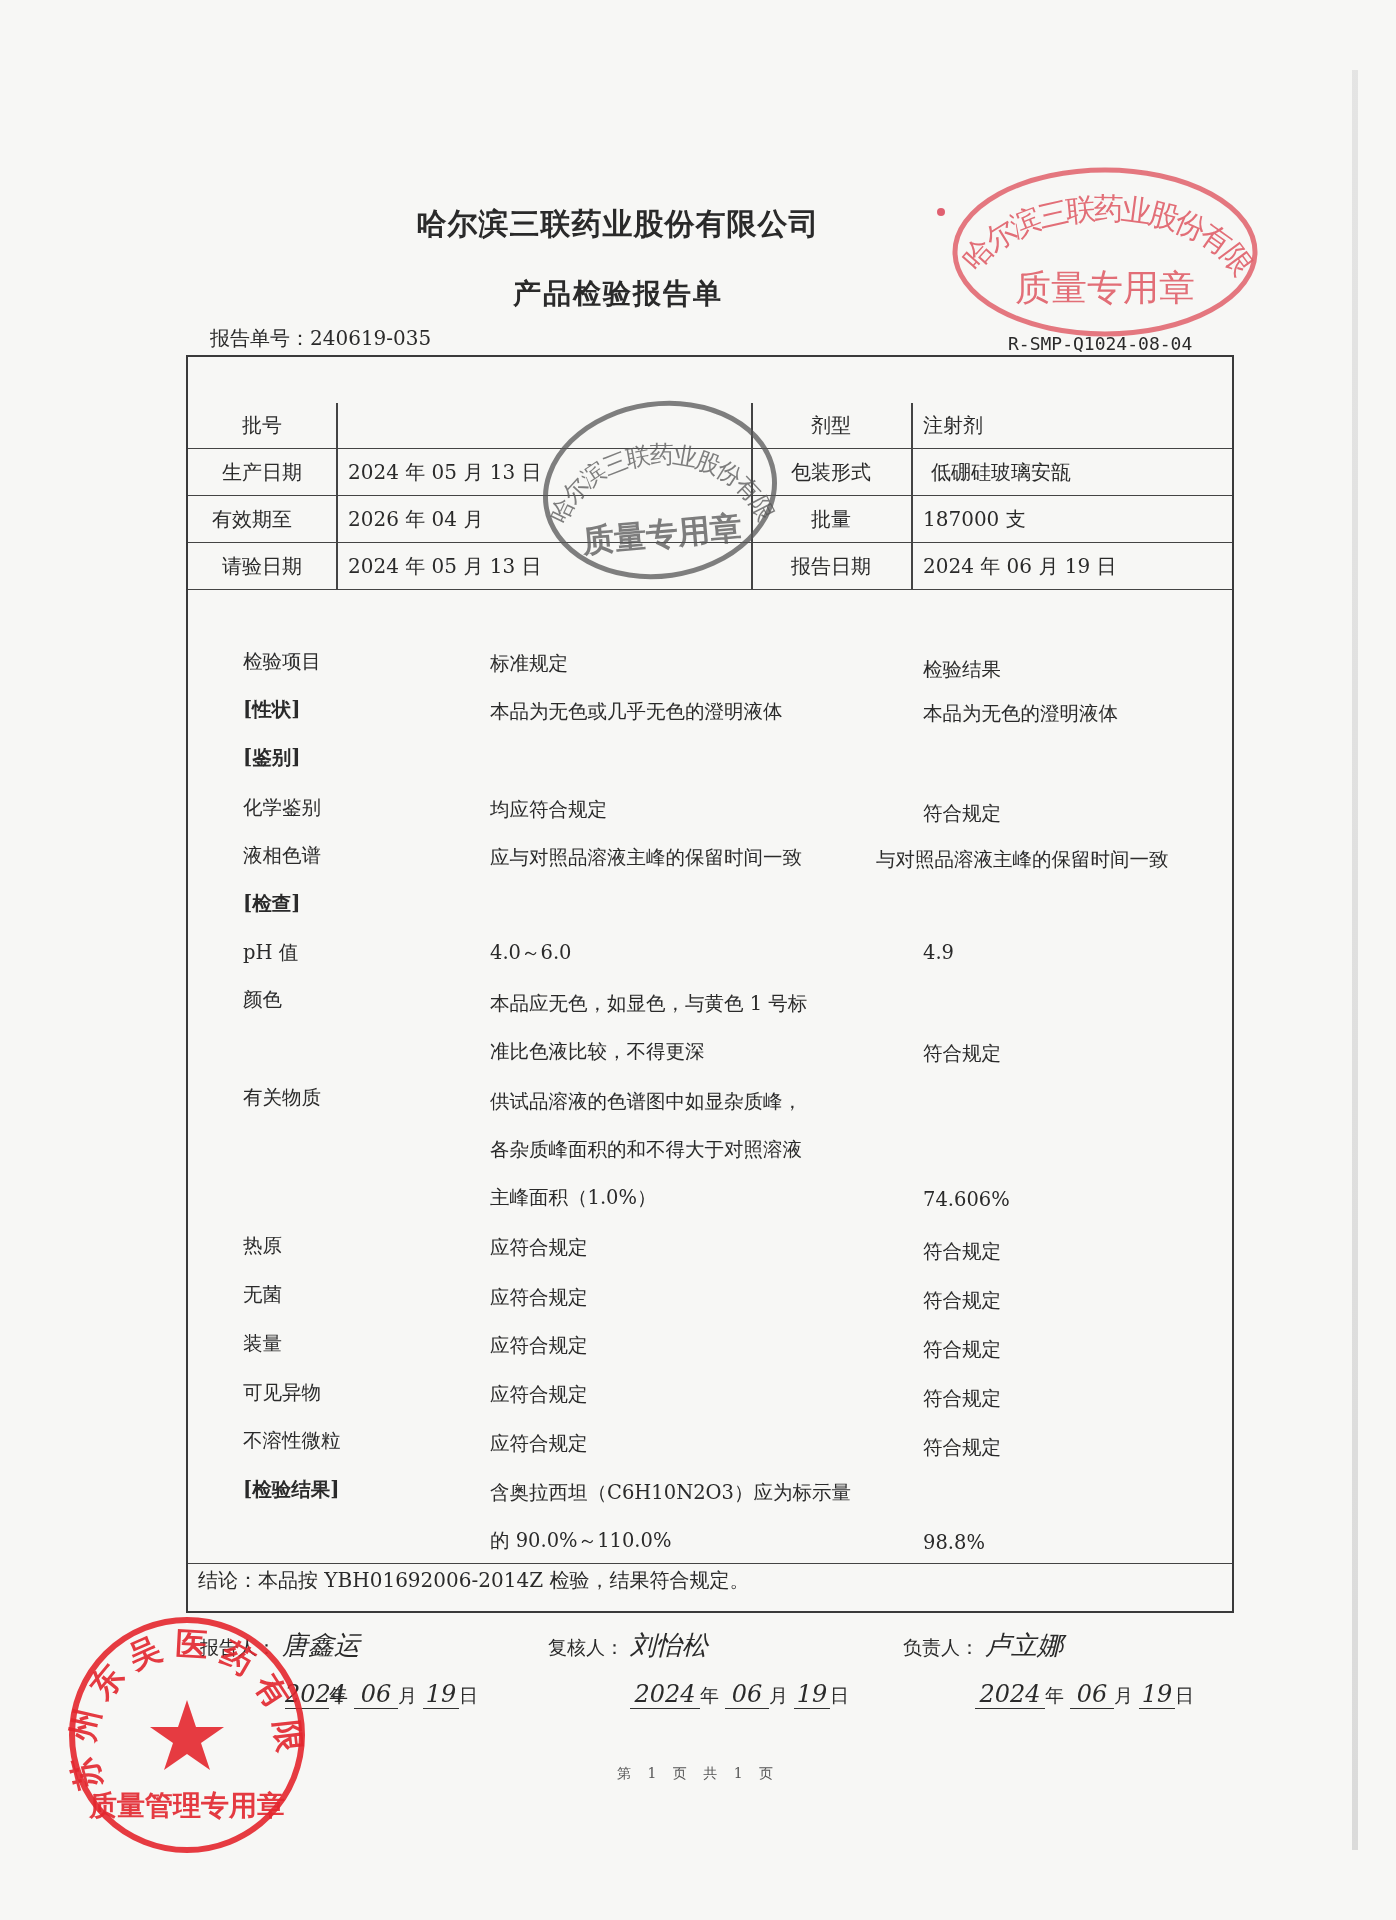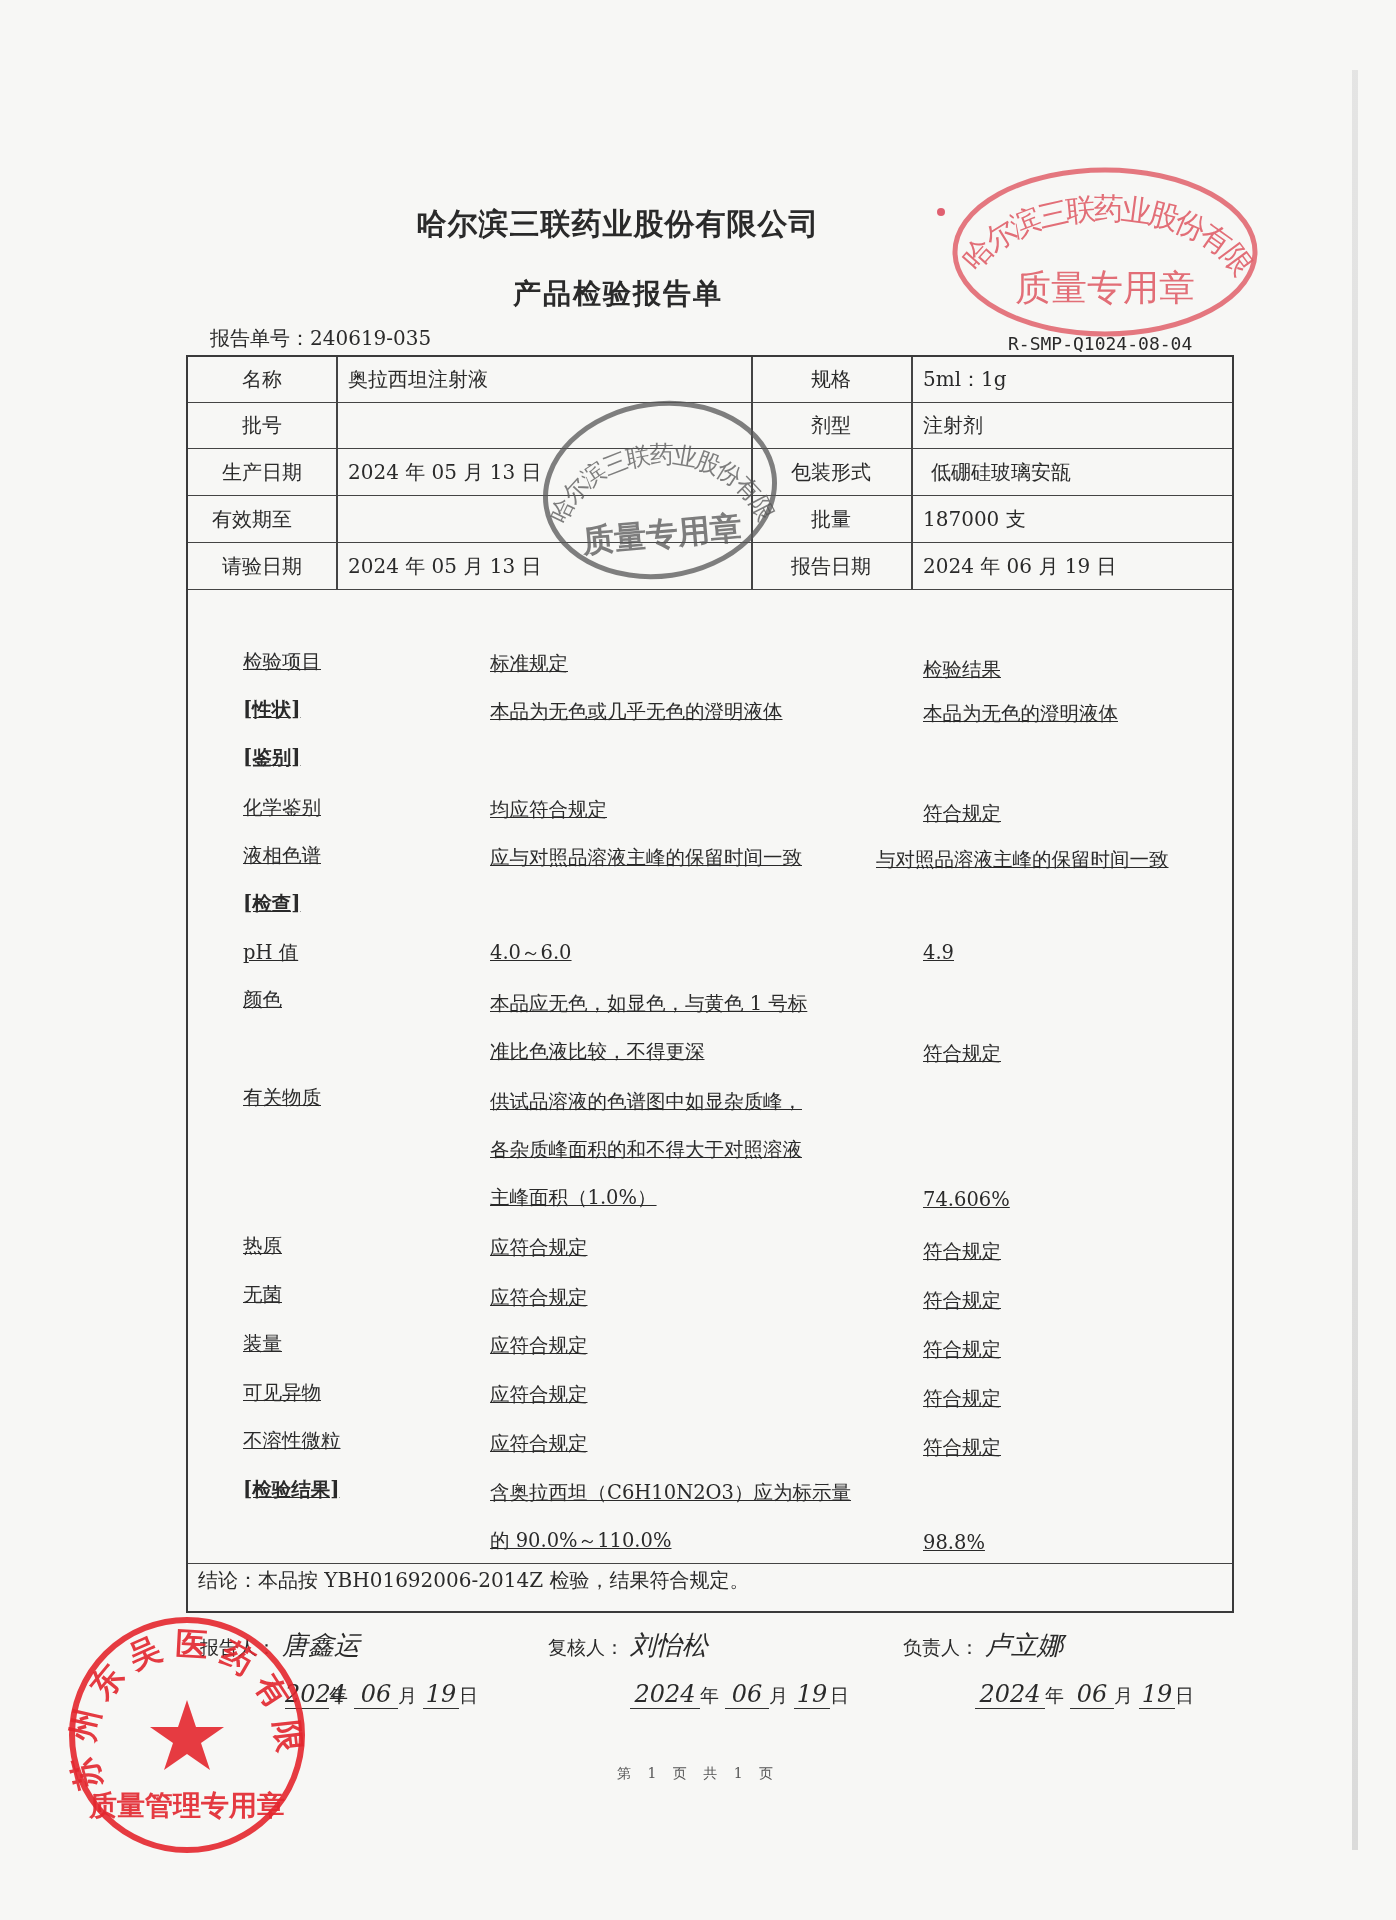--- a/index.html
+++ b/index.html
@@ -15,21 +15,21 @@
   .reportno { position:absolute; left:210px; top:325px; font-size:20px; }
   .formcode { position:absolute; left:1008px; top:333px; font-size:18px; font-family:"DejaVu Sans Mono","Liberation Mono",monospace; }
 
   .table { position:absolute; left:186px; top:355px; width:1048px; height:1258px; border:2px solid #3a3a3a; box-sizing:border-box; }
   .row { position:absolute; left:0; width:100%; border-bottom:1.5px solid #444; box-sizing:border-box; font-size:20px; }
   .cell { position:absolute; top:0; height:100%; display:flex; align-items:center; box-sizing:border-box; }
   .vline { position:absolute; top:0; width:1.5px; background:#444; height:100%; }
   .lbl { justify-content:center; }
 
   .tests { position:absolute; left:0; top:277px; width:100%; height:930px; border-bottom:1.5px solid #444; box-sizing:border-box; }
-  .t { position:absolute; font-size:19.5px; white-space:nowrap;text-decoration:underline; }
+  .t { position:absolute; font-size:19.5px; white-space:nowrap; }
   .conclusion { position:absolute; left:10px; top:1210px; font-size:20px; }
 
   .sig { position:absolute; font-size:19px; }
   .hand { font-family:"DejaVu Serif","Liberation Serif",serif; font-style:italic; font-size:26px; }
   .uline { display:inline-block; border-bottom:1.5px solid #333; text-align:center; font-style:italic; font-size:24px; }
   .pagefoot { position:absolute; left:0; width:1396px; top:1765px; text-align:center; font-size:14px; color:#555; letter-spacing:6px; }
 
   .stamp { position:absolute; pointer-events:none; }
 </style>
 </head>
@@ -47,49 +47,41 @@
       <path id="arcTop" d="M 30 118 A 135 78 0 0 1 292 118"></path>
     </defs>
   <ellipse cx="161" cy="92" rx="150" ry="82" fill="none" stroke="#e0606a" stroke-width="5" opacity=".85"></ellipse>
   <text font-size="30" fill="#e0606a" font-family="DejaVu Sans, sans-serif" opacity=".9"><textPath href="#arcTop" startOffset="2%" textLength="350">哈尔滨三联药业股份有限公司</textPath></text>
   <text x="161" y="140" text-anchor="middle" font-size="36" fill="#e0606a" font-family="DejaVu Serif, serif" opacity=".9">质量专用章</text>
 </svg>
 <div style="position:absolute;left:937px;top:208px;width:8px;height:8px;border-radius:50%;background:#e06070;"></div>
 
 <div class="table">
 
-  <div class="row" style="top:0;height:46px;">
-    <div class="cell lbl" style="left:0;width:148px;">名称</div>
-    <div class="vline" style="left:148px"></div>
-    <div class="cell" style="left:160px;width:400px;">奥拉西坦注射液</div>
-    <div class="vline" style="left:563px"></div>
-    <div class="cell lbl" style="left:563px;width:160px;">规格</div>
-    <div class="vline" style="left:723px"></div>
-    <div class="cell" style="left:735px;width:300px;">5ml：1g</div>
-  </div>
   <div class="row" style="top:46px;height:46px;">
     <div class="cell lbl" style="left:0;width:148px;">批号</div>
     <div class="vline" style="left:148px"></div>
     <div class="vline" style="left:563px"></div>
     <div class="cell lbl" style="left:563px;width:160px;">剂型</div>
     <div class="vline" style="left:723px"></div>
     <div class="cell" style="left:735px;width:300px;">注射剂</div>
   </div>
   <div class="row" style="top:92px;height:47px;text-decoration:underline;">
     <div class="cell lbl" style="left:0;width:148px;">生产日期</div>
     <div class="vline" style="left:148px"></div>
     <div class="cell" style="left:160px;width:400px;">2024 年 05 月 13 日</div>
     <div class="vline" style="left:563px"></div>
     <div class="cell lbl" style="left:563px;width:160px;">包装形式</div>
     <div class="vline" style="left:723px"></div>
     <div class="cell" style="left:735px;width:300px;margin-left:8px;">低硼硅玻璃安瓿</div>
   </div>
   <div class="row" style="top:139px;height:47px;">
     <div class="cell lbl" style="left:0;width:128px;">有效期至</div>
     <div class="vline" style="left:148px"></div>
+    <div class="cell" style="left:160px;width:400px;">2026 年 04 月</div>
     <div class="vline" style="left:563px"></div>
     <div class="cell lbl" style="left:563px;width:160px;">批量</div>
     <div class="vline" style="left:723px"></div>
     <div class="cell" style="left:735px;width:300px;">187000 支</div>
   </div>
   <div class="row" style="top:186px;height:47px;">
     <div class="cell lbl" style="left:0;width:148px;">请验日期</div>
     <div class="vline" style="left:148px"></div>
     <div class="cell" style="left:160px;width:400px;">2024 年 05 月 13 日</div>
     <div class="vline" style="left:563px"></div>

